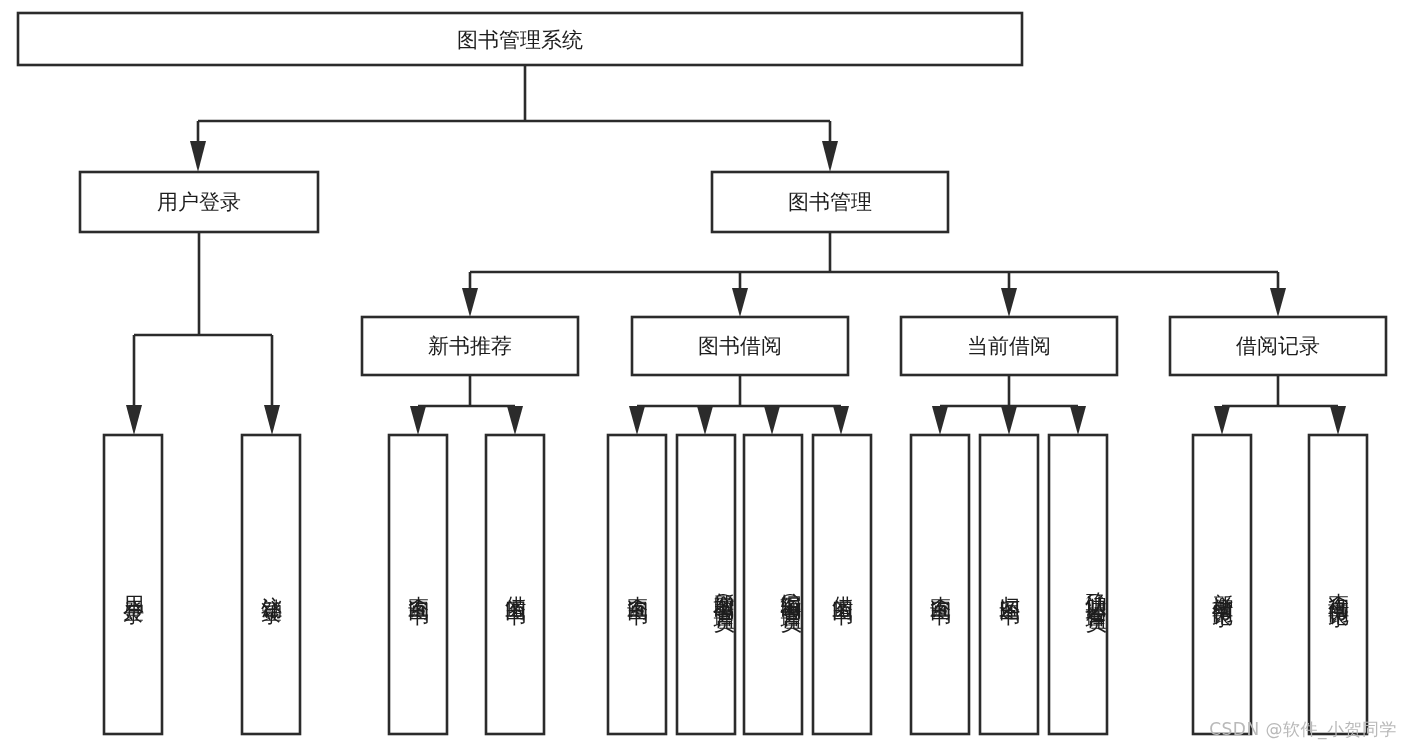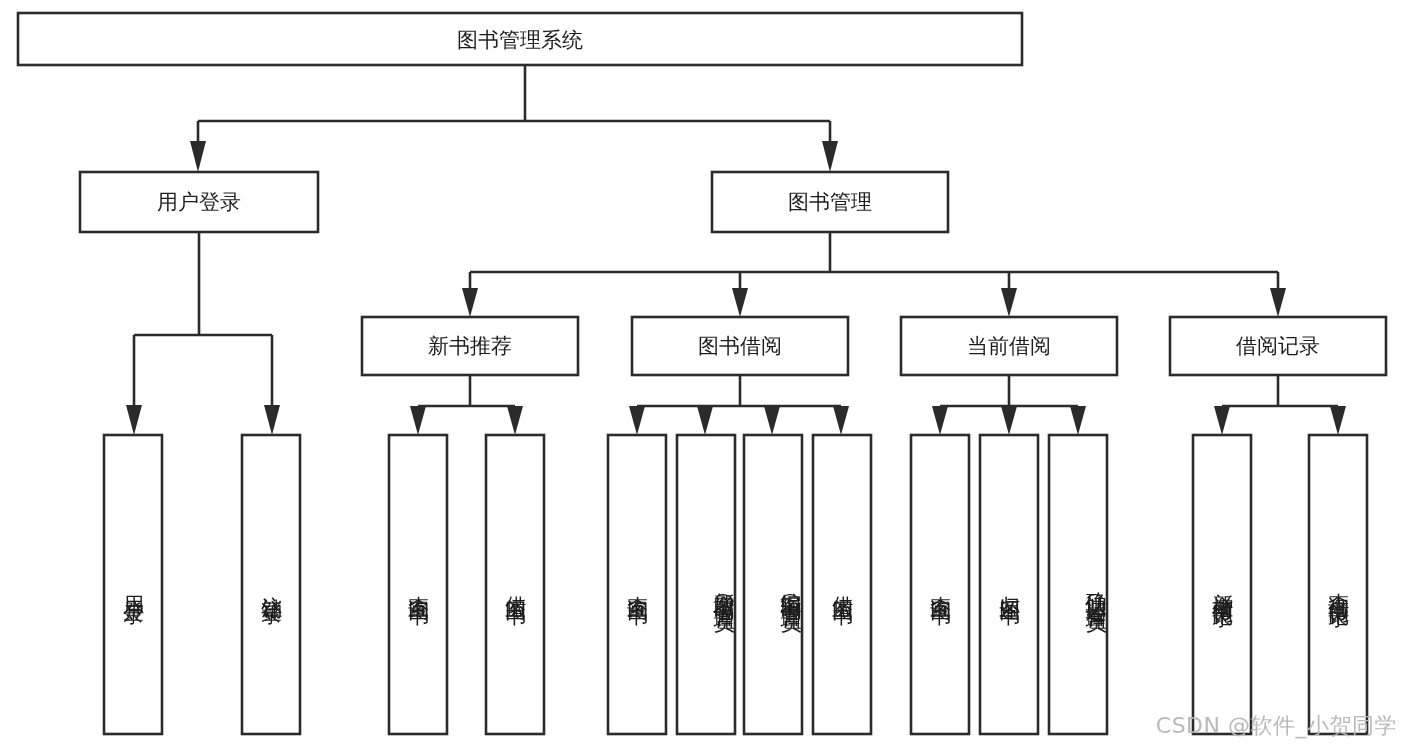--- a/index.html
+++ b/index.html
@@ -57,21 +57,21 @@
     letter-spacing: 3px;
     white-space: nowrap;
     text-align: center;
     pointer-events: none;
   }
   .watermark {
     position: absolute;
     right: 8px;
     bottom: 6px;
     font-family: "DejaVu Sans", "Liberation Sans", sans-serif;
-    font-size: 22px;
+    font-size: 17px;
     color: #b9b9b9;
     white-space: nowrap;
     letter-spacing: 0.5px;
   }
 </style>
 </head>
 <body>
 
 <div id="diagram-root">
 

